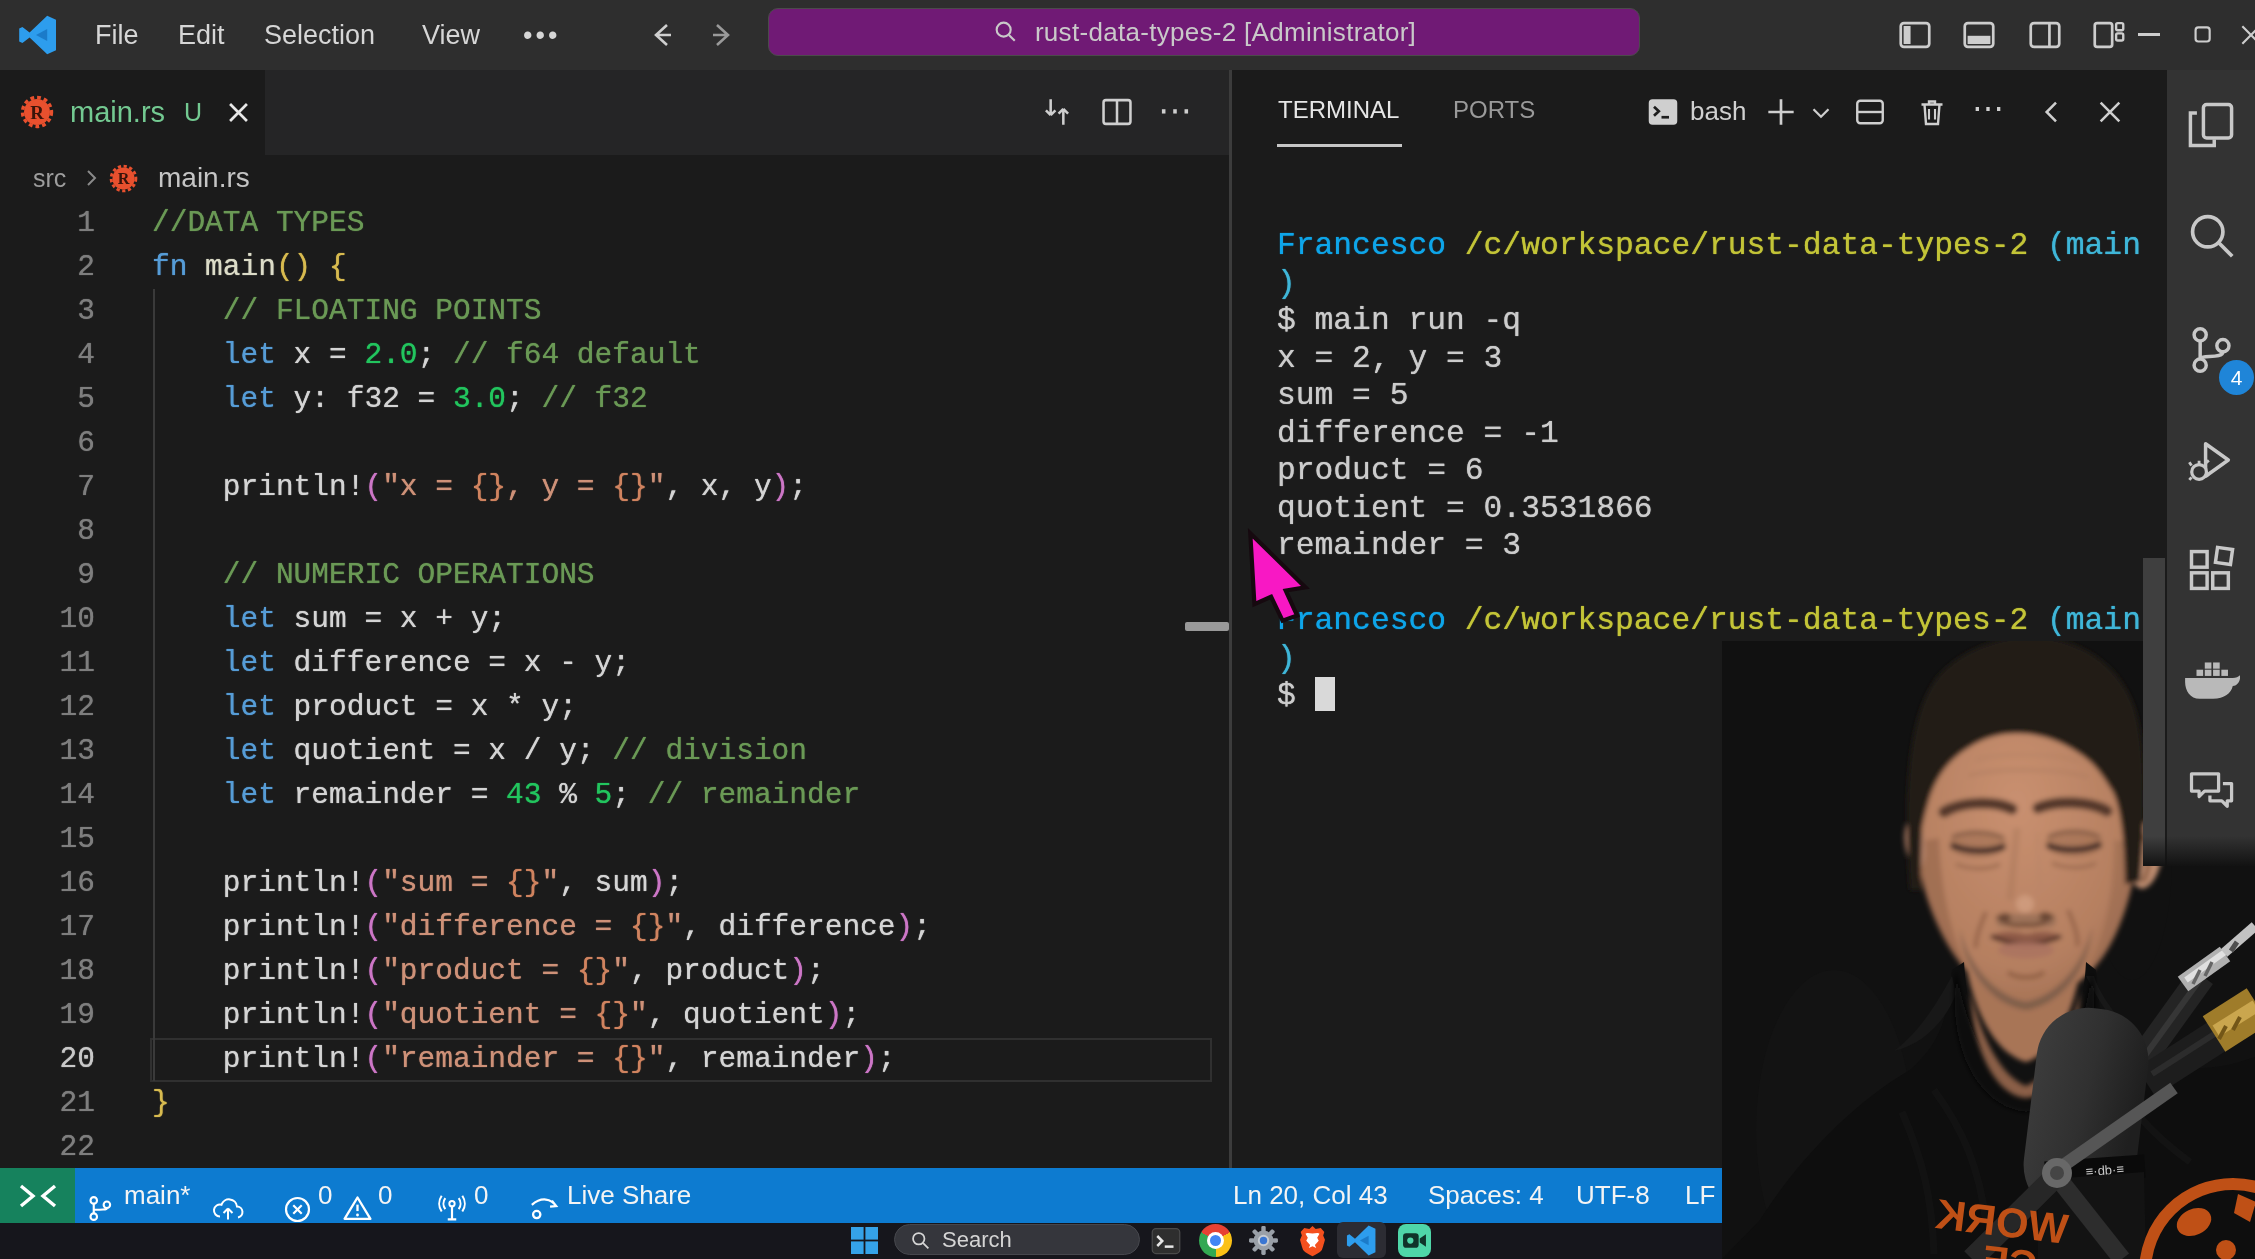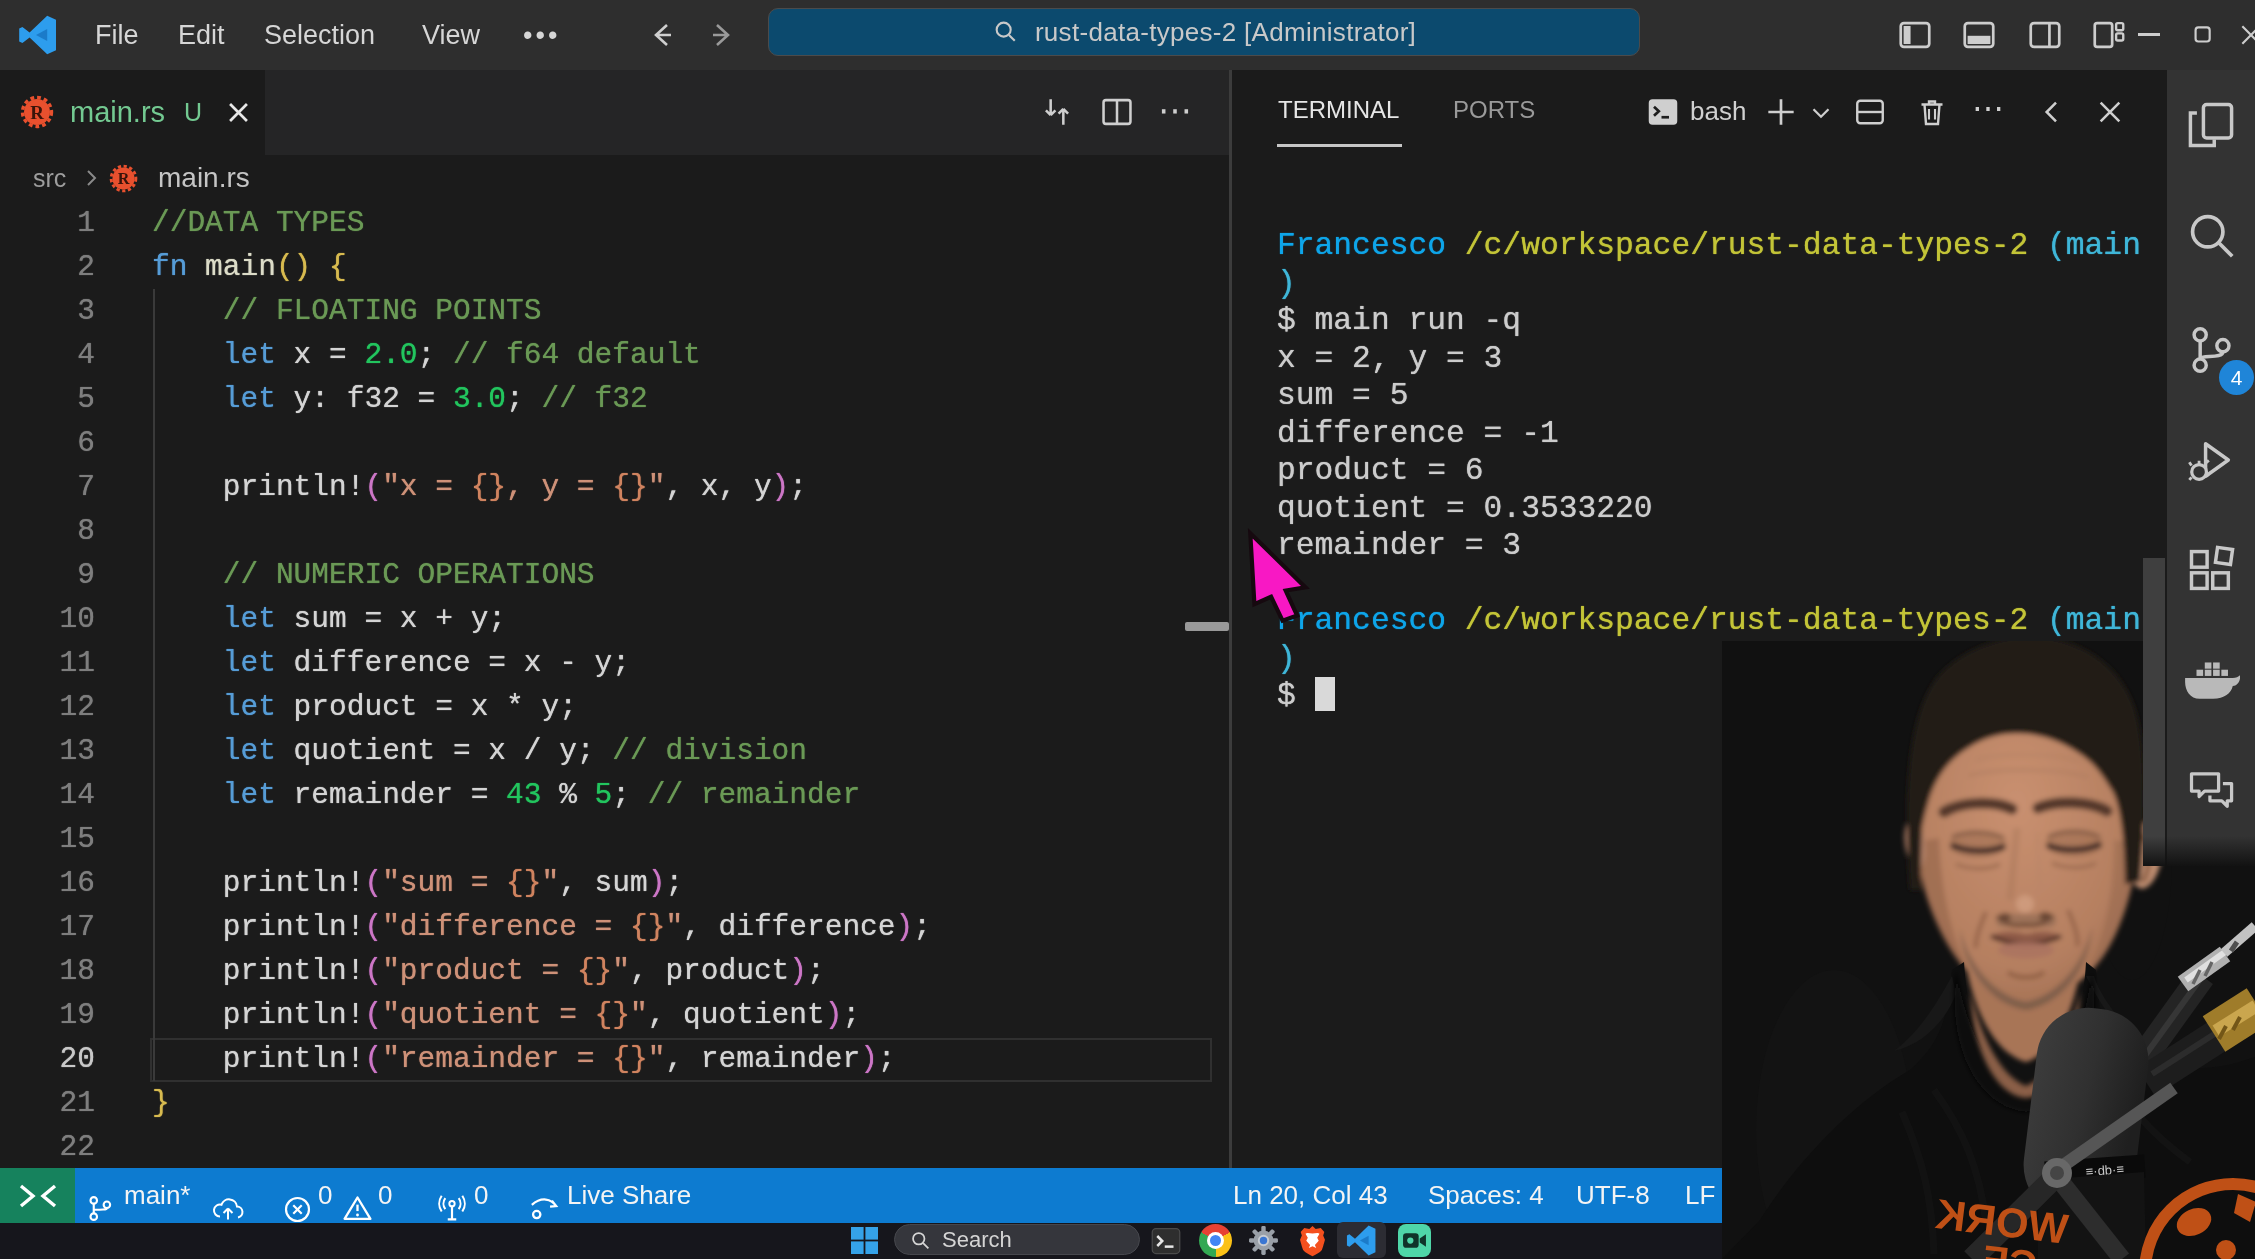--- a/index.html
+++ b/index.html
@@ -1,21 +1,21 @@
 <!DOCTYPE html>
 <html><head>
 <meta charset="utf-8">
 <style>
 *{box-sizing:border-box;margin:0;padding:0}
 html,body{width:2255px;height:1259px;overflow:hidden;background:#1b1b1b;font-family:"Liberation Sans",sans-serif}
 .abs{position:absolute}
 
 #titlebar{position:absolute;left:0;top:0;width:2255px;height:70px;background:#2e2e2e}
 .menu{position:absolute;top:0;height:70px;line-height:70px;color:#d6d6d6;font-size:27px}
-#searchbox{position:absolute;left:768px;top:8px;width:872px;height:48px;background:#0c4a6e;border:1px solid #4b4b4b;border-radius:10px;color:#c9c9c9;font-size:26px;letter-spacing:0.3px;line-height:46px;text-align:center}
+#searchbox{position:absolute;left:768px;top:8px;width:872px;height:48px;background:#701a75;border:1px solid #4b4b4b;border-radius:10px;color:#c9c9c9;font-size:26px;letter-spacing:0.3px;line-height:46px;text-align:center}
 
 #tabstrip{position:absolute;left:0;top:70px;width:1229px;height:85px;background:#252526}
 #tab1{position:absolute;left:0;top:70px;width:265px;height:85px;background:#1b1b1b}
 
 #breadcrumb{position:absolute;left:0;top:155px;width:1229px;height:50px;background:#1b1b1b}
 
 #editor{position:absolute;left:0;top:205px;width:1229px;height:963px;background:#1b1b1b}
 .ln{position:absolute;left:0;width:95px;height:44px;line-height:44px;text-align:right;color:#7e7e7e;font-size:29.5px;font-family:"Liberation Mono",monospace;text-shadow:0 0 1px currentColor}
 .cl{position:absolute;left:152px;height:44px;line-height:44px;font-size:29.5px;white-space:pre;font-family:"Liberation Mono",monospace;color:#d4d4d4;text-shadow:0 0 1px currentColor}
 .kw{color:#569CD6}.cm{color:#6A9955}.fn1{color:#dcdcc8}.num{color:#22c55e}.str{color:#CE9178}.b1{color:#d7ba4f}.b2{color:#cc76c6}.fmt{color:#d0835f}
@@ -207,21 +207,21 @@
     </svg>
 </div>
 <div id="termlines">
   <div class="tl" style="top:227px"><span class="tb">Francesco</span> <span class="ty">/c/workspace/rust-data-types-2</span> <span class="tc">(main</span></div>
   <div class="tl" style="top:264.5px"><span class="tc">)</span></div>
   <div class="tl" style="top:302px">$ main run -q</div>
   <div class="tl" style="top:339.5px">x = 2, y = 3</div>
   <div class="tl" style="top:377px">sum = 5</div>
   <div class="tl" style="top:414.5px">difference = -1</div>
   <div class="tl" style="top:452px">product = 6</div>
-  <div class="tl" style="top:489.5px">quotient = 0.3533220</div>
+  <div class="tl" style="top:489.5px">quotient = 0.3531866</div>
   <div class="tl" style="top:527px">remainder = 3</div>
   <div class="tl" style="top:602px"><span class="tb">Francesco</span> <span class="ty">/c/workspace/rust-data-types-2</span> <span class="tc">(main</span></div>
   <div class="tl" style="top:639.5px"><span class="tc">)</span></div>
   <div class="tl" style="top:677px">$ <span style="display:inline-block;width:20px;height:34px;background:#d9d9d9;vertical-align:-7px"></span></div>
 </div>
 
 <div class="abs" style="left:2143px;top:558px;width:22px;height:310px;background:#3f3f3f"></div>
 
 <div id="activitybar"></div>
 <div id="abicons">

